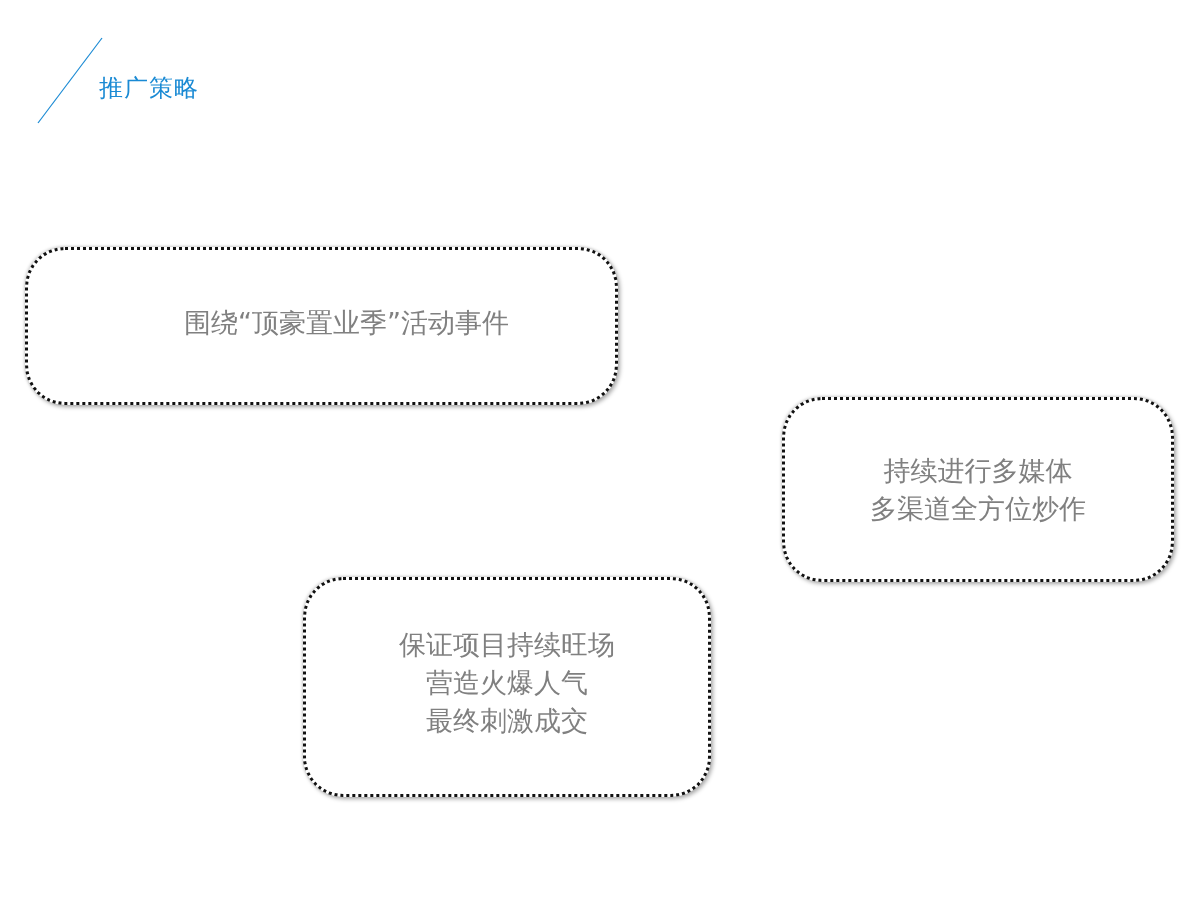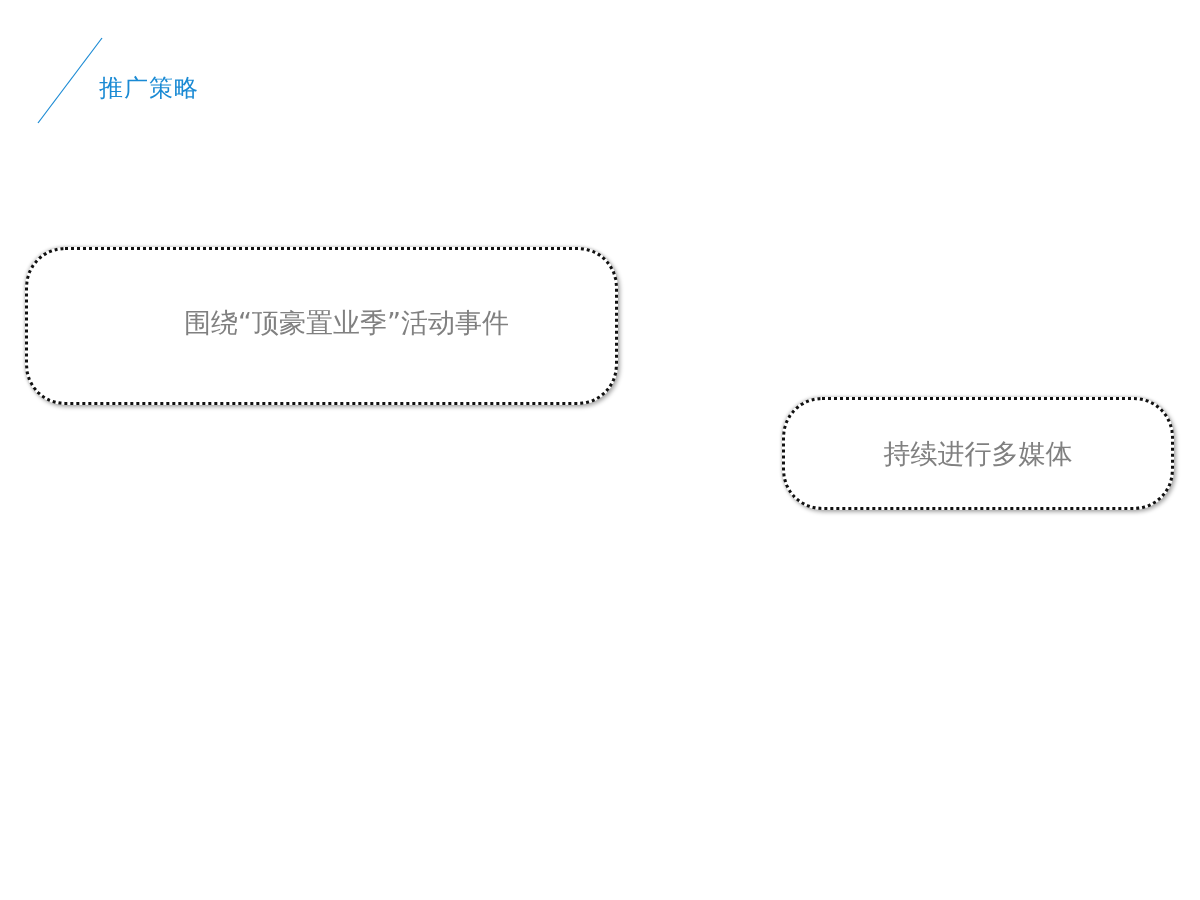--- a/index.html
+++ b/index.html
@@ -50,21 +50,21 @@
       font-size: 27px;
       line-height: 38px;
       text-align: center;
     }
     .box .line {
       display: block;
       white-space: nowrap;
     }
     .box-1 { left: 25px; top: 247px; width: 593px; height: 158px; }
     .box-1 .content { margin-left: 50px; margin-top: -6px; }
-    .box-2 { left: 782px; top: 397px; width: 392px; height: 113px; }
+    .box-2 { left: 782px; top: 397px; width: 392px; height: 185px; }
     .box-3 { left: 303px; top: 577px; width: 408px; height: 220px; }
     .box-3 .content { margin-top: -8px; }
   </style>
 </head>
 <body>
 
 <div class="slide">
 
   <svg class="title-line" viewBox="0 0 1200 900" xmlns="http://www.w3.org/2000/svg">
     <line x1="38" y1="123" x2="102" y2="38" stroke="#1a8ad4" stroke-width="1.2"></line>
@@ -74,17 +74,25 @@
 
   <div class="box box-1">
     <div class="content">
       <span class="line">围绕“顶豪置业季”活动事件</span>
     </div>
   </div>
 
   <div class="box box-2">
     <div class="content">
       <span class="line">持续进行多媒体</span>
+      <span class="line">多渠道全方位炒作</span>
     </div>
   </div>
 
+  <div class="box box-3">
+    <div class="content">
+      <span class="line">保证项目持续旺场</span>
+      <span class="line">营造火爆人气</span>
+      <span class="line">最终刺激成交</span>
+    </div>
+  </div>
 
 </div>
 
 </body></html>

